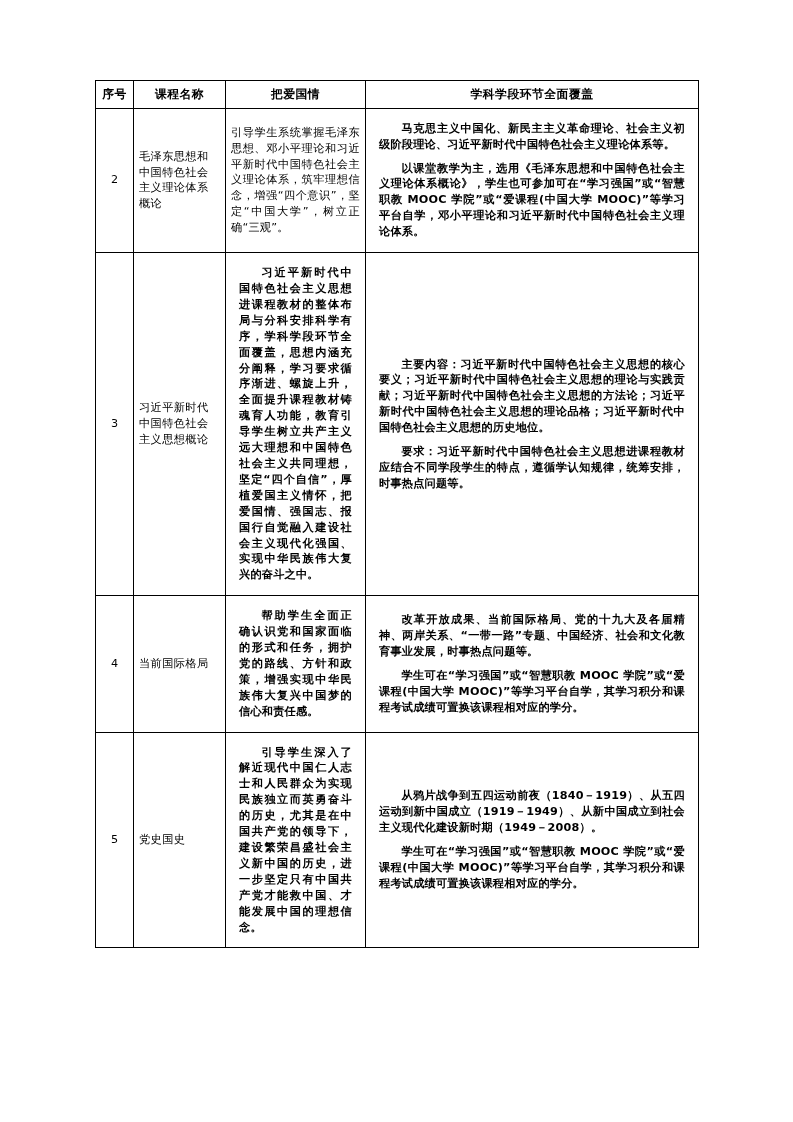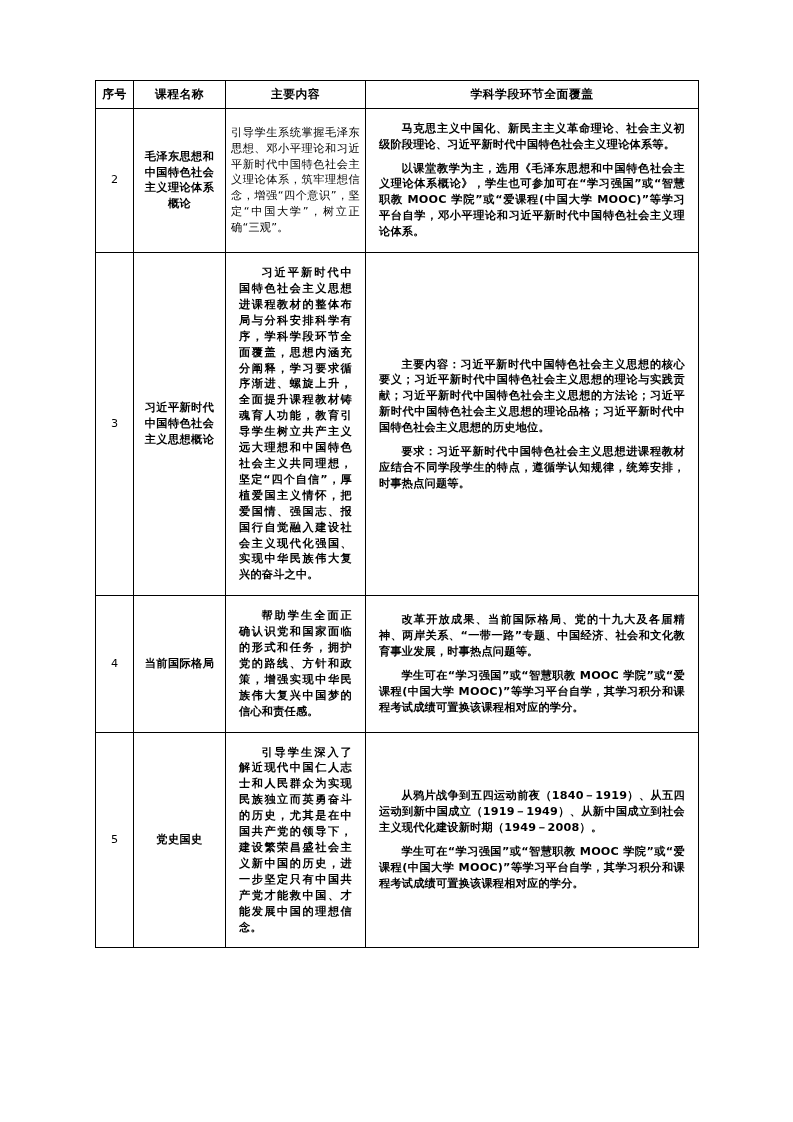--- a/index.html
+++ b/index.html
@@ -46,22 +46,22 @@
   col.c-seq { width: 38px; }
   col.c-name { width: 92px; }
   col.c-goal { width: 140px; }
   col.c-content { width: 333px; }
 
   .cell-seq {
     text-align: center;
     font-size: 11.5px;
   }
   .cell-name {
-    text-align: center;
-    font-weight: bold;
+    text-align: left;
+    font-weight: normal;
     letter-spacing: 0.4px;
     line-height: 1.7;
   }
   .cell-goal {
     text-align: justify;
     text-align-last: left;
     letter-spacing: 0.2px;
   }
   .cell-content {
     text-align: justify;
@@ -94,21 +94,21 @@
     <colgroup>
       <col class="c-seq">
       <col class="c-name">
       <col class="c-goal">
       <col class="c-content">
     </colgroup>
     <thead>
       <tr>
         <th>序号</th>
         <th>课程名称</th>
-        <th>主要内容</th>
+        <th>把爱国情</th>
         <th>学科学段环节全面覆盖</th>
       </tr>
     </thead>
     <tbody>
 
       <tr>
         <td class="cell-seq">2</td>
         <td class="cell-name">毛泽东思想和中国特色社会主义理论体系概论</td>
         <td class="cell-goal">引导学生系统掌握毛泽东思想、邓小平理论和习近平新时代中国特色社会主义理论体系，筑牢理想信念，增强“四个意识”，坚定“中国大学”，树立正确“三观”。</td>
         <td class="cell-content vtop">

